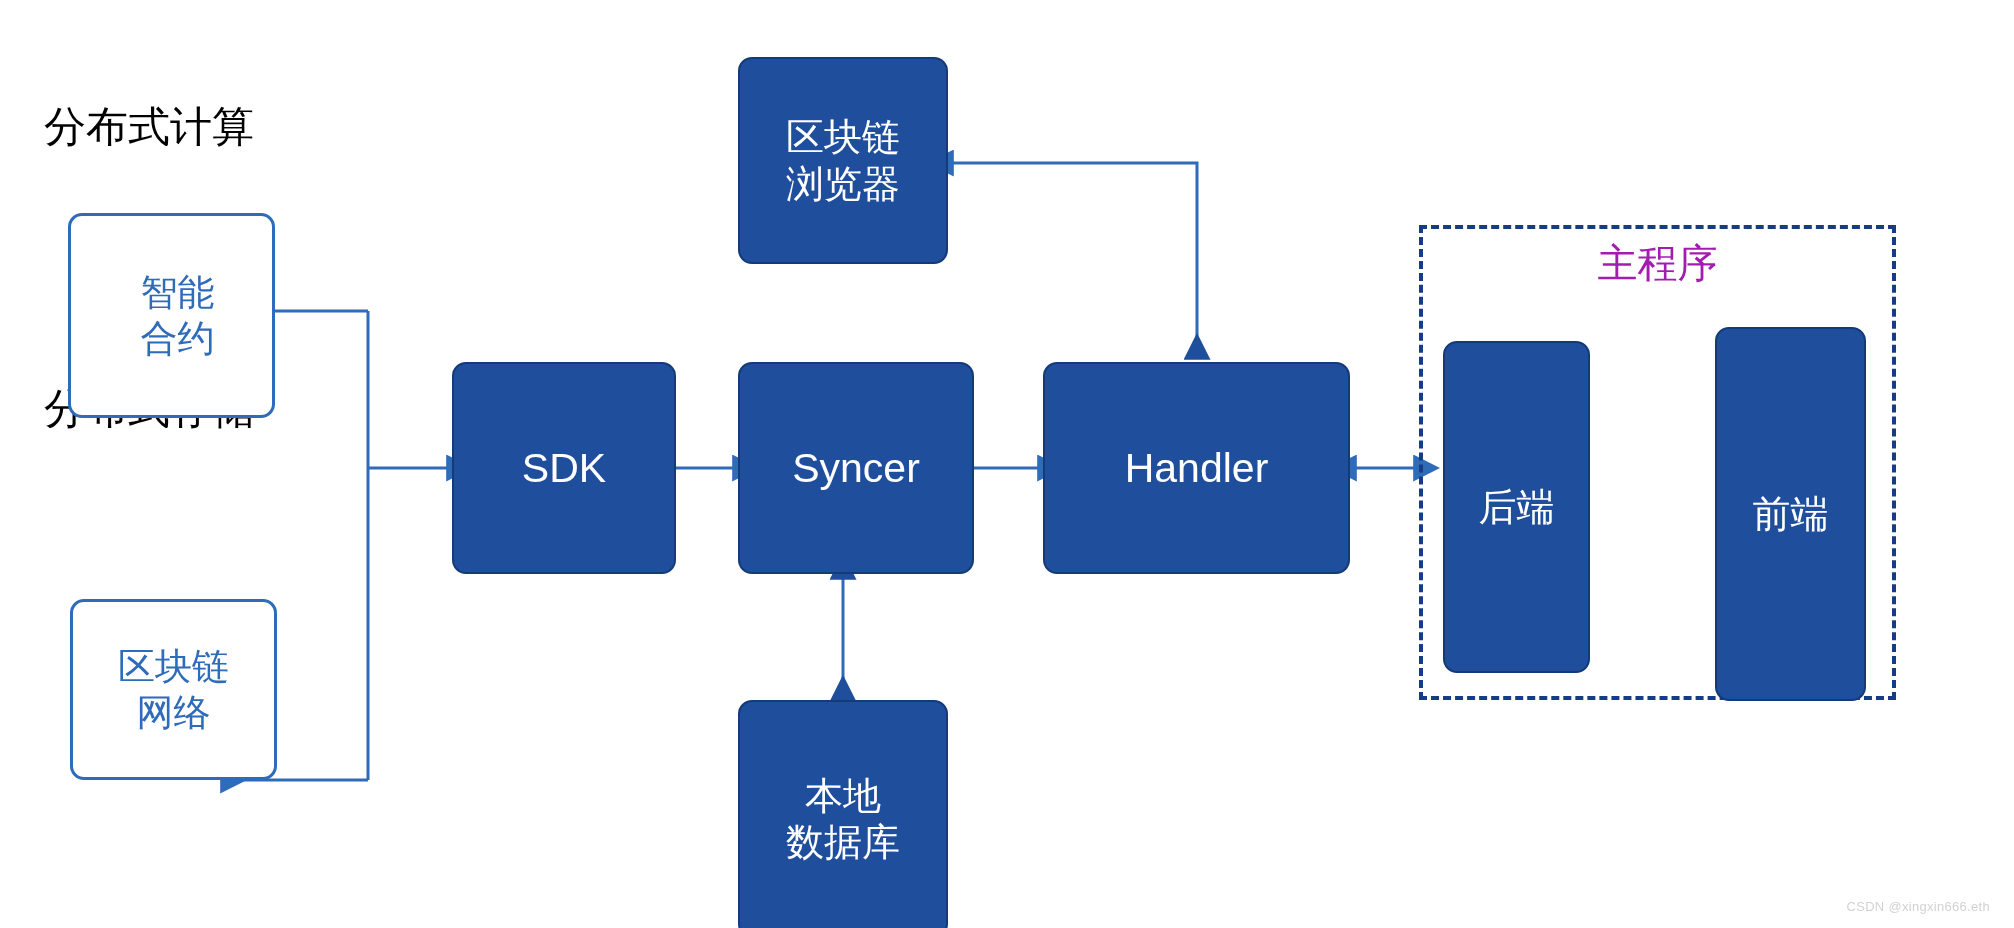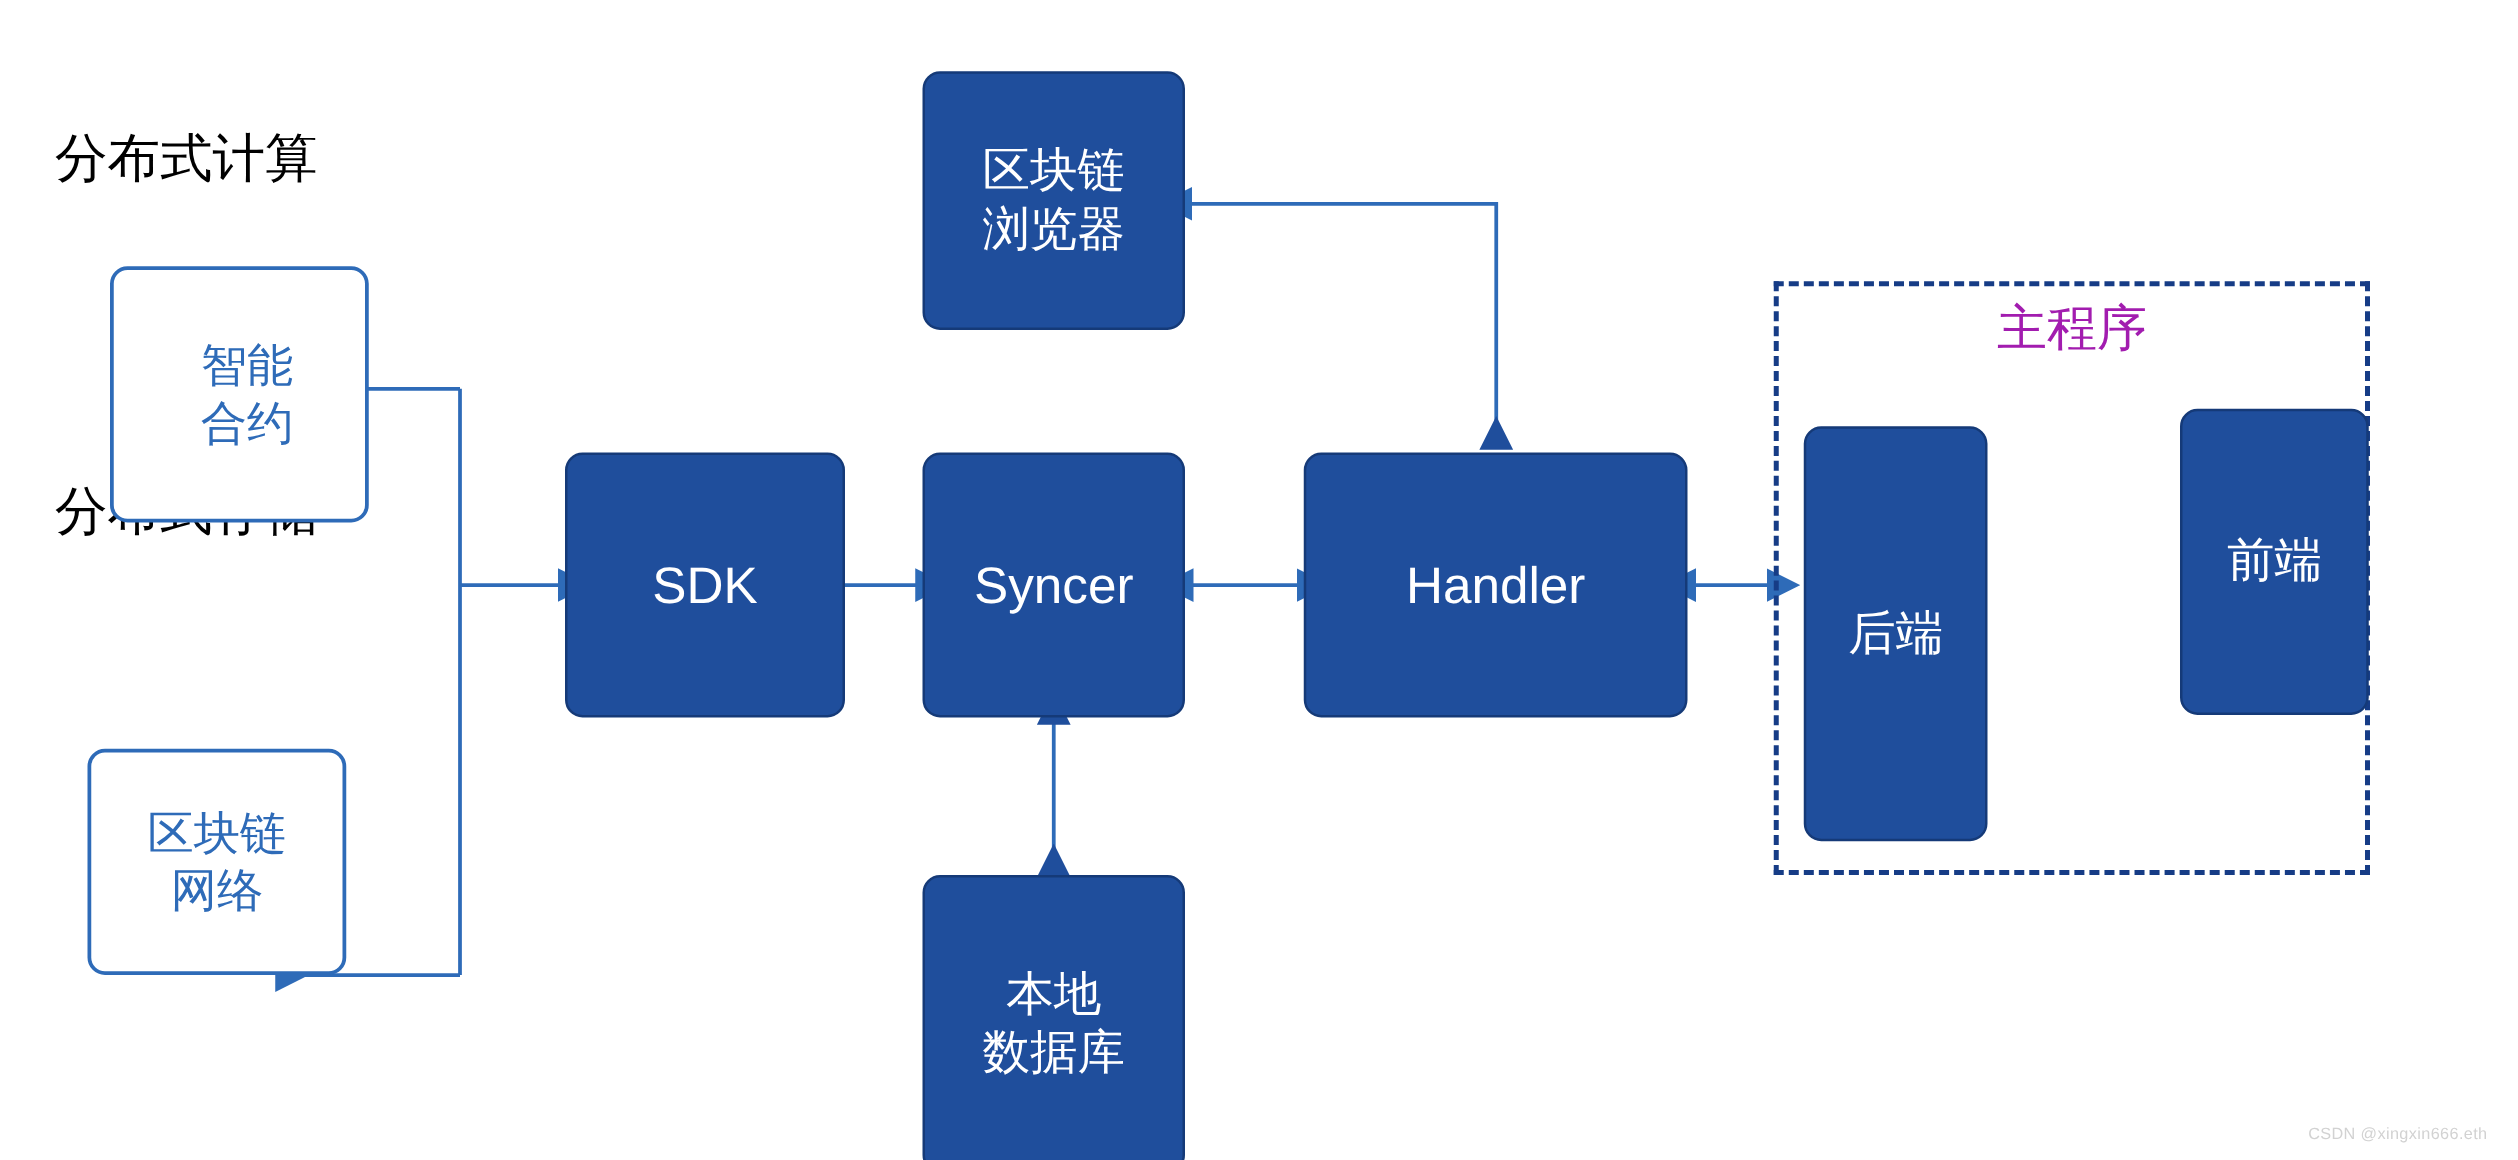--- a/index.html
+++ b/index.html
@@ -132,21 +132,21 @@
     
     <g>
       <path d="M1355,468 L1415,468" fill="none" stroke="#2E6BB8" stroke-width="3" marker-start="url(#ahL)" marker-end="url(#ahR)"></path>
     </g>
   </svg>
 
   <div class="section-title" style="left:44px; top:106px;">分布式计算</div>
 
   <div class="section-title" style="left:44px; top:388px;">分布式存储</div>
 
-  <div class="node outlined" style="left:88px; top:213px; width:207px; height:205px;padding-left:12px;">
+  <div class="node outlined" style="left:68px; top:213px; width:207px; height:205px;padding-left:12px;">
     <div>
       <div class="label-cn">智能</div>
       <div class="label-cn">合约</div>
     </div>
   </div>
 
   <div class="node outlined" style="left:70px; top:599px; width:207px; height:181px;">
     <div>
       <div class="label-cn">区块链</div>
       <div class="label-cn">网络</div>
@@ -157,21 +157,21 @@
     <div>
       <div class="label-cn-lg">区块链</div>
       <div class="label-cn-lg">浏览器</div>
     </div>
   </div>
 
   <div class="node filled label-en" style="left:452px; top:362px; width:224px; height:212px;text-align:right;">
     <span>SDK</span>
   </div>
 
-  <div class="node filled label-en" style="left:738px; top:362px; width:210px; height:212px;text-align:right;">
+  <div class="node filled label-en" style="left:738px; top:362px; width:236px; height:212px;text-align:right;">
     <span>Syncer</span>
   </div>
 
   <div class="node filled" style="left:1043px; top:362px; width:307px; height:212px;">
     <div>
       <div class="label-en">Handler</div>
     </div>
   </div>
 
   <div class="node filled" style="left:738px; top:700px; width:210px; height:238px;">
@@ -182,19 +182,19 @@
   </div>
 
   <div class="group-box" style="left:1419px; top:225px; width:477px; height:475px;"></div>
 
   <div class="group-title" style="left:1419px; top:243px; width:477px;">主程序</div>
 
   <div class="node filled label-cn-lg" style="left:1443px; top:341px; width:147px; height:332px;">
     <span>后端</span>
   </div>
 
-  <div class="node filled label-cn-lg" style="left:1715px; top:327px; width:151px; height:245px;margin-left:29px;">
+  <div class="node filled label-cn-lg" style="left:1715px; top:327px; width:151px; height:374px;">
     <span>前端</span>
   </div>
 
   <div class="watermark" style="right:24px; bottom:14px;">CSDN @xingxin666.eth</div>
 
 </div>
 
 </body></html>

